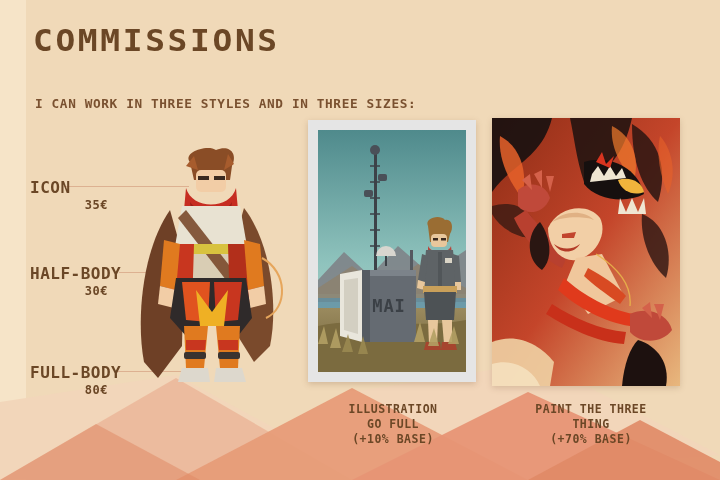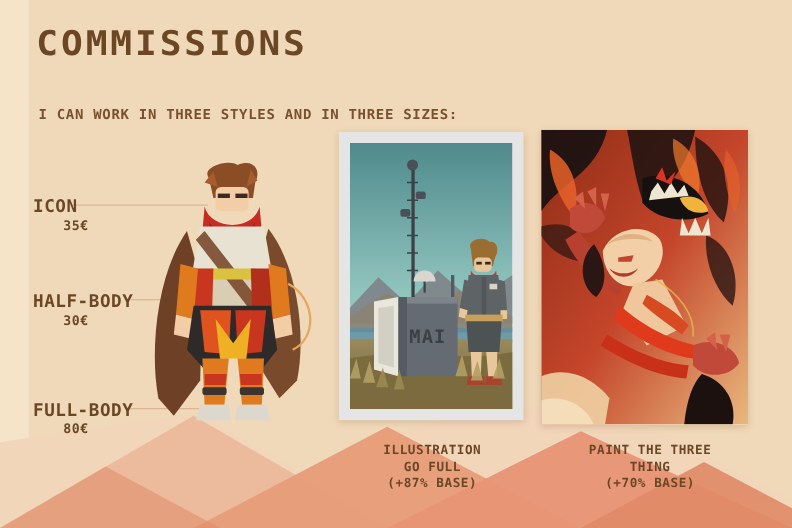--- a/index.html
+++ b/index.html
@@ -34,21 +34,21 @@
   }
 
   
   .tier{position:absolute;left:30px;}
   .tier .tname{
     font-size:16px;font-weight:bold;letter-spacing:0.5px;color:#6b4726;
     display:block;
   }
   .tier .tprice{
     font-size:12px;font-weight:bold;letter-spacing:0.5px;color:#6b4726;
-    display:block;text-align:center;width:78px;margin-top:1px;
+    display:block;text-align:right;width:78px;margin-top:1px;
   }
   .leader{
     position:absolute;height:1px;background:#d9a98a;opacity:.85;
   }
 
   
   .panel{position:absolute;overflow:hidden;}
 
   
   #art-lineless{left:112px;top:140px;width:185px;height:250px;}
@@ -288,21 +288,21 @@
       <path d="M0 246 C20 240 40 250 48 268 L0 268 Z" fill="#f6e2c0" opacity=".85"></path>
 
       <path d="M104 136 C126 150 140 168 138 188" stroke="#e8b24a" stroke-width="1.4" fill="none" opacity=".9"></path>
     </svg>
   </div>
 
 
   <div class="caption" style="left:310px;top:402px;width:166px;">
     <span>ILLUSTRATION</span>
     <span>GO FULL</span>
-    <span>(+87% BASE)</span>
+    <span>(+10% BASE)</span>
   </div>
 
   <div class="caption" style="left:498px;top:402px;width:186px;">
     <span>PAINT THE THREE</span>
     <span>THING</span>
     <span>(+70% BASE)</span>
   </div>
 
 </div>
 

